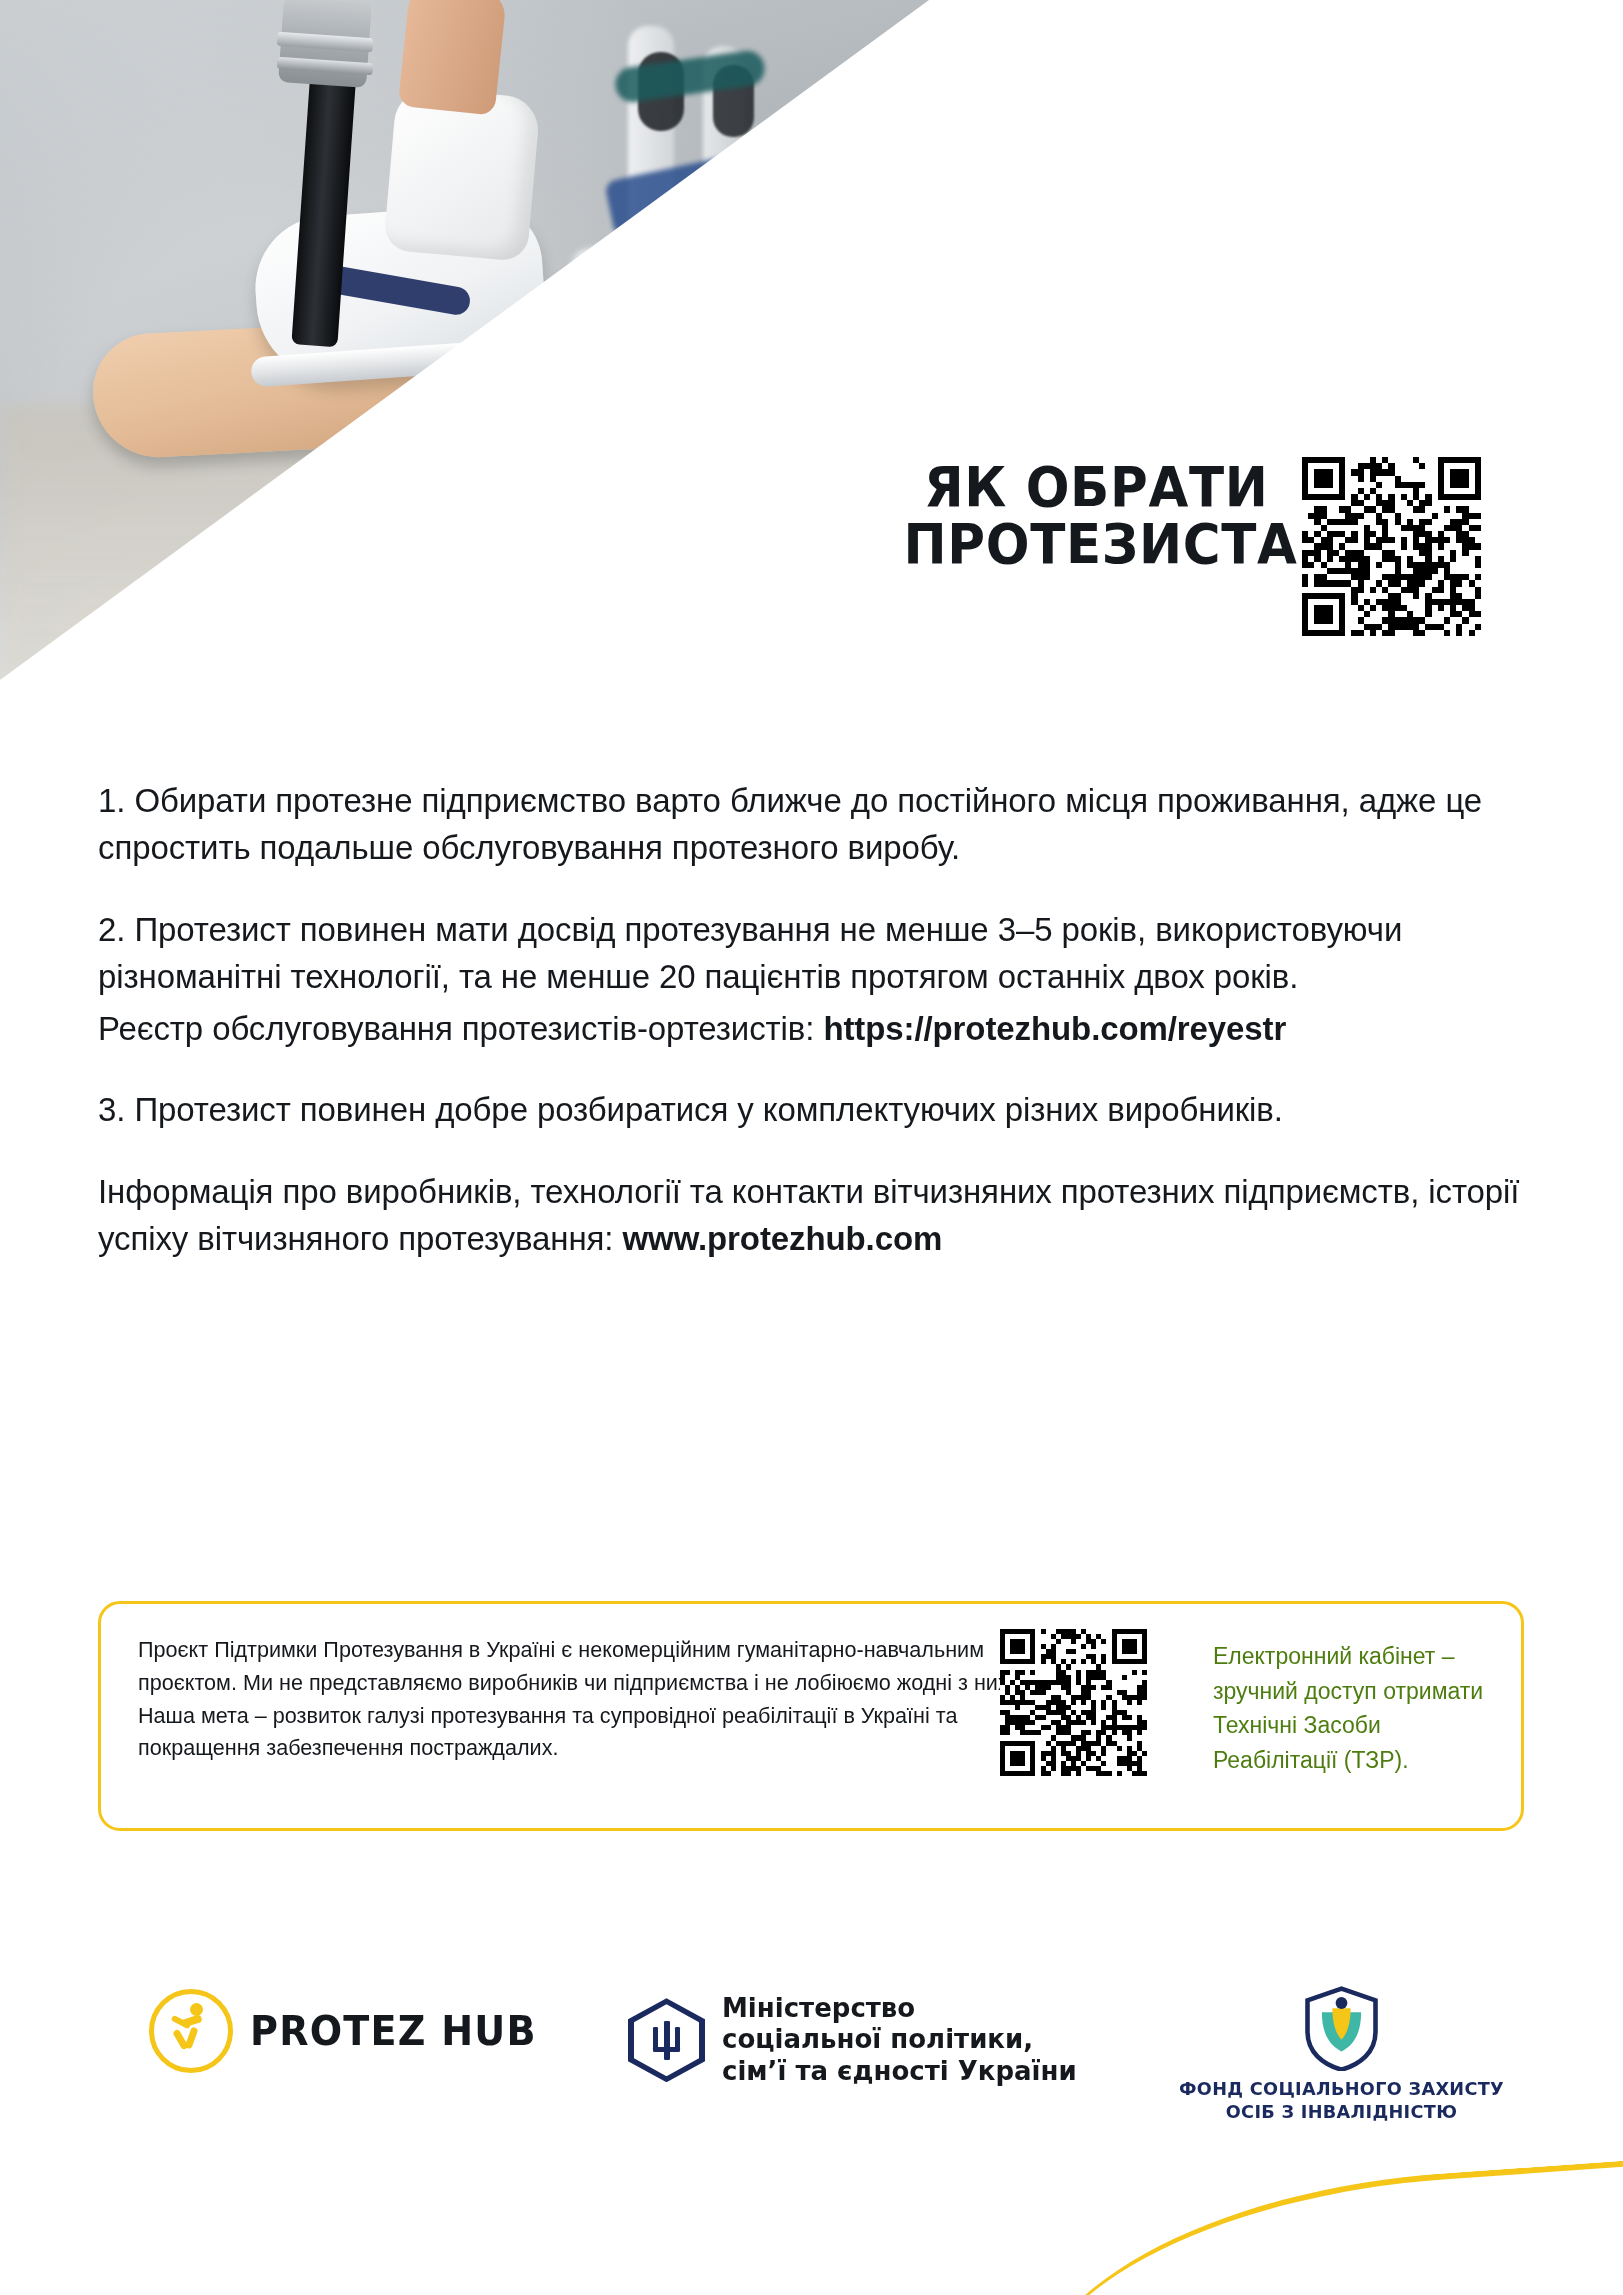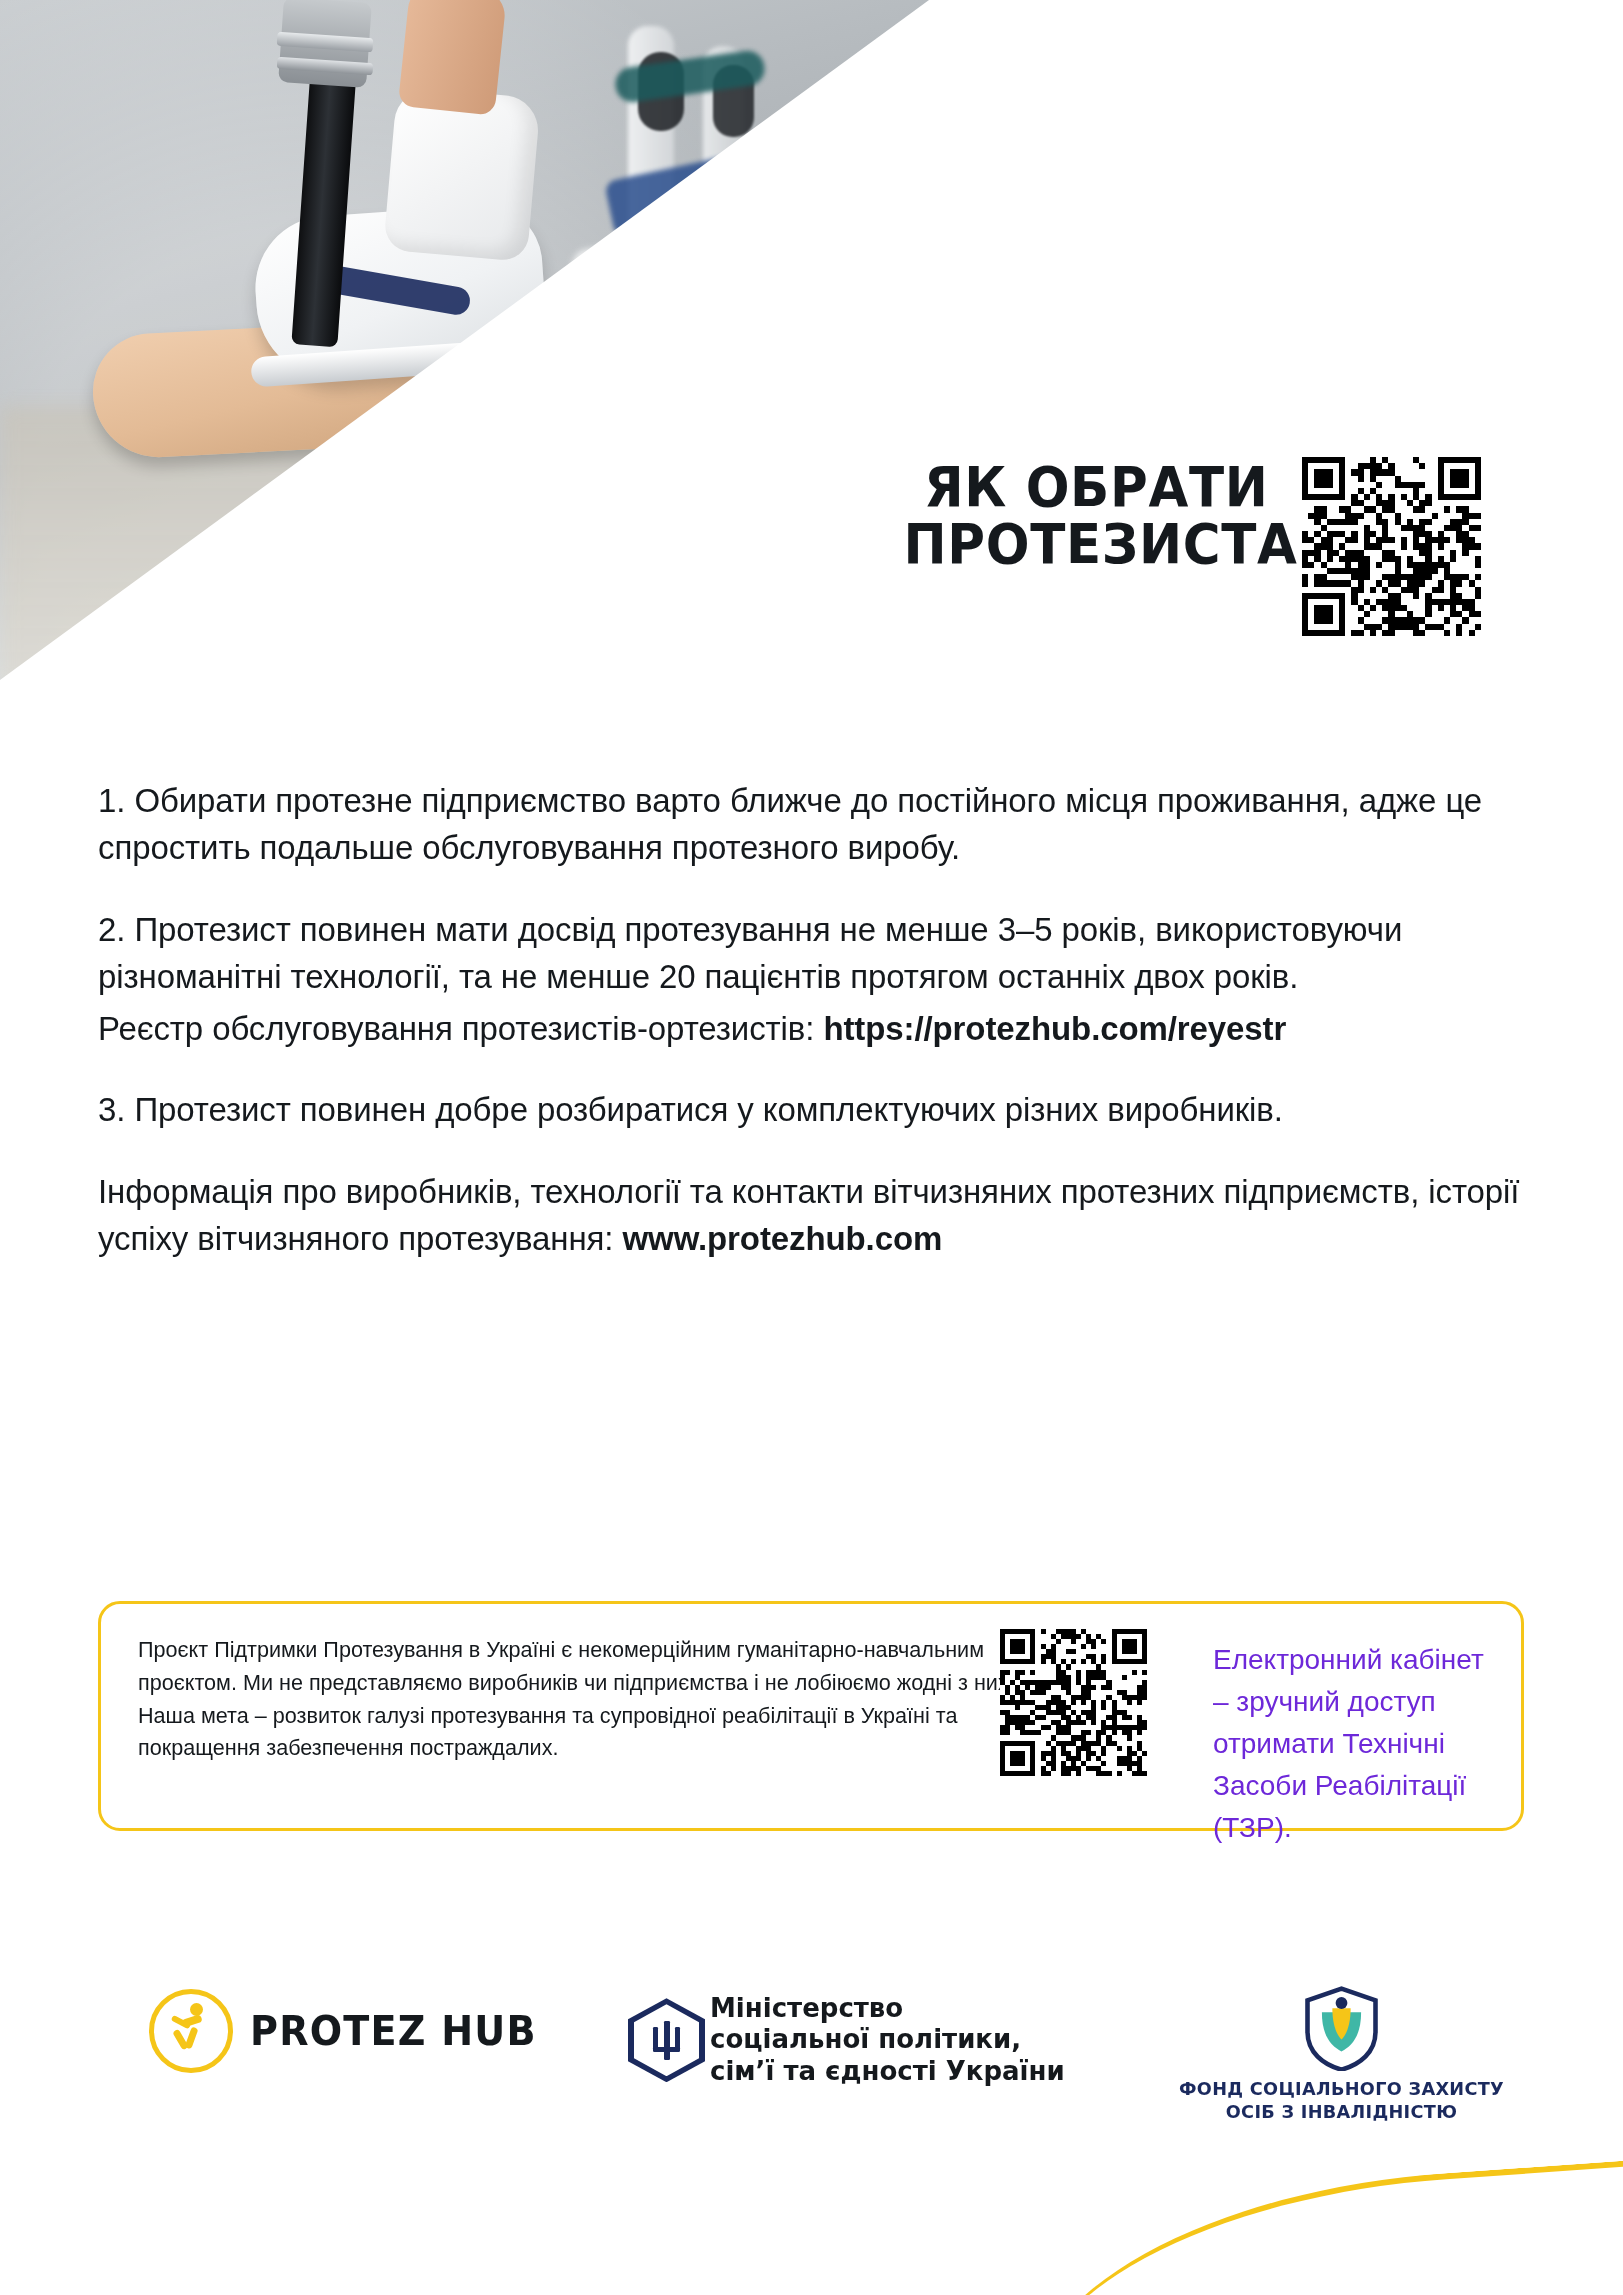--- a/index.html
+++ b/index.html
@@ -262,23 +262,23 @@
     width: 916px;
     font-size: 21.6px;
     line-height: 1.52;
     color: #15191d;
   }
   .note-right {
     position: absolute;
     left: 1213px;
     top: 1639px;
     width: 275px;
-    font-size: 28px;
+    font-size: 23px;
     line-height: 1.5;
-    color: #6d28d9;
+    color: #4d7c0f;
   }
 
   
   .footer {
     position: absolute;
     left: 0;
     top: 1969px;
     width: 1623px;
     height: 196px;
   }
@@ -328,21 +328,21 @@
     transform: scaleX(0.93);
     transform-origin: left center;
   }
 
   .logo-ministry {
     position: absolute;
     left: 628px;
     top: 23.6px;
     display: flex;
     align-items: center;
-    gap: 5px;
+    gap: 17px;
   }
   .hex {
     width: 77px; height: 84px;
     background: #1b2a5e;
     clip-path: polygon(50% 0%, 100% 25%, 100% 75%, 50% 100%, 0% 75%, 0% 25%);
     display: flex; align-items: center; justify-content: center;
   }
   .hex-inner {
     width: 65px; height: 72px;
     background: #ffffff;

